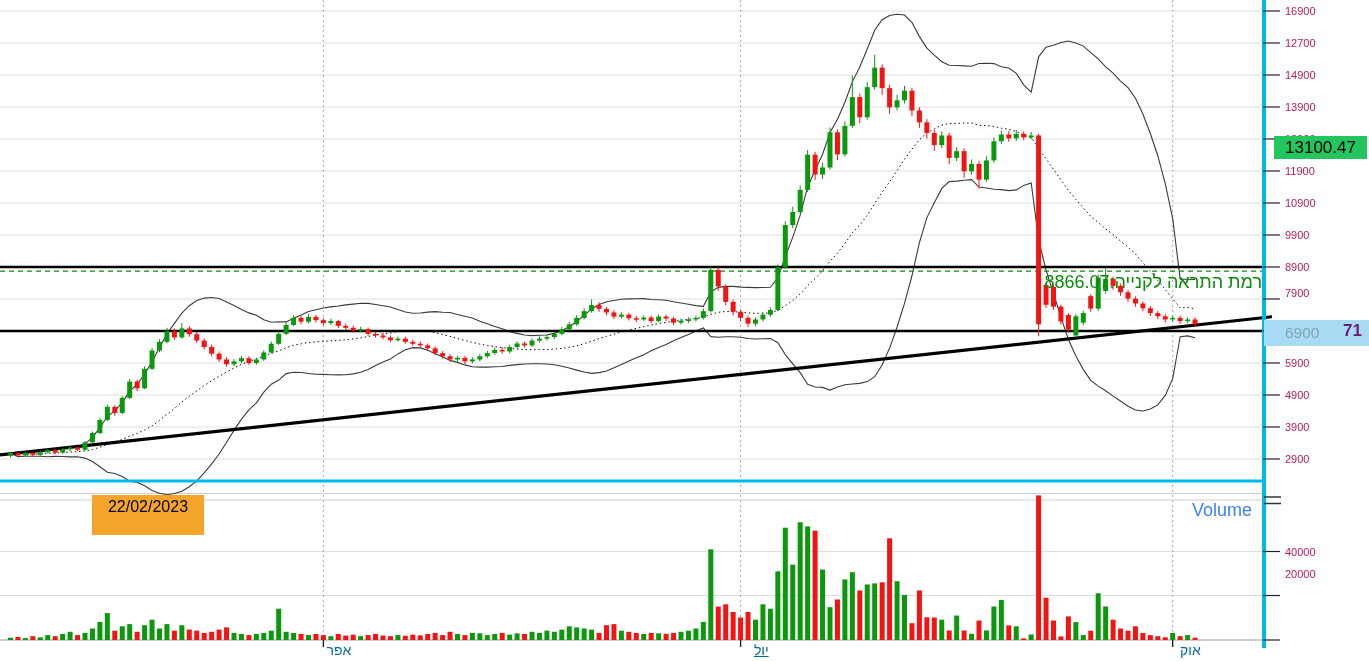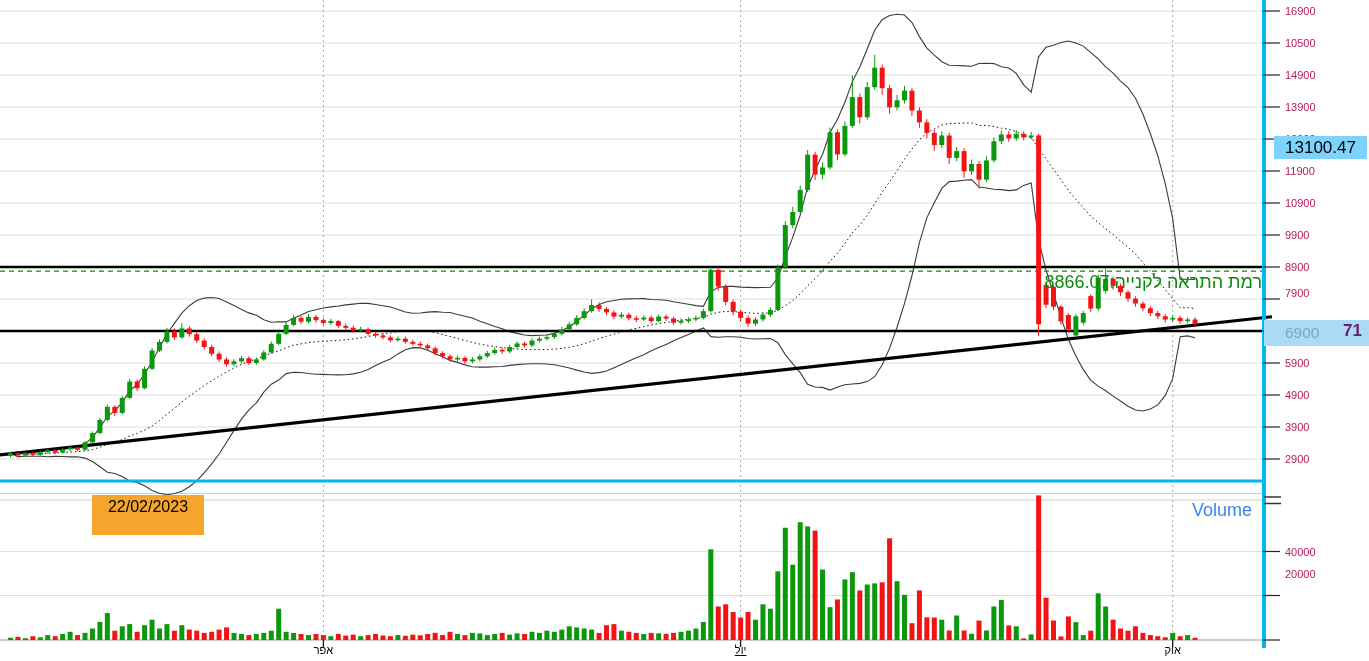--- a/index.html
+++ b/index.html
@@ -6,24 +6,24 @@
   #chart-root{
     position:relative;width:1369px;height:661px;overflow:hidden;background:#ffffff;
     font-family:"Liberation Sans", sans-serif;
   }
   #plot-svg{position:absolute;left:0;top:0;}
   .layer{position:absolute;left:0;top:0;width:100%;height:100%;pointer-events:none;}
   .tick-label{
     position:absolute;font-size:11px;color:#be185d;white-space:nowrap;line-height:18px;
   }
   .month-label{
-    position:absolute;font-size:11px;color:#000000;width:56px;text-align:center;line-height:15px;
+    position:absolute;font-size:14px;color:#0369a1;width:56px;text-align:right;line-height:15px;
   }
   .price-marker{
-    position:absolute;left:1274px;top:136px;width:93px;height:23px;background:#7dd3fc;
+    position:absolute;left:1274px;top:136px;width:93px;height:23px;background:#22c55e;
     color:#000;font-size:17px;line-height:23px;text-align:center;white-space:nowrap;
   }
   .current-row{
     position:absolute;left:1264px;top:320px;width:105px;height:26px;background:#a9dbf4;
   }
   .current-row .axis-val{
     position:absolute;left:21px;top:4px;font-size:15.5px;color:#85a3bb;
   }
   .current-row .big-val{
     position:absolute;left:79px;top:1px;font-size:17px;font-weight:700;color:#701a75;white-space:nowrap;
@@ -579,21 +579,21 @@
       <line x1="1263" y1="595.5" x2="1280" y2="595.5" stroke="#222" stroke-width="1.2"></line>
       <line x1="1263" y1="640" x2="1280" y2="640" stroke="#222" stroke-width="1.2"></line>
       <line x1="1264" y1="497" x2="1281" y2="497" stroke="#333" stroke-width="1.5"></line>
       <line x1="1264" y1="503.5" x2="1281" y2="503.5" stroke="#333" stroke-width="1.5"></line>
     </svg>
   <div id="tick-layer" class="layer">
       <div class="month-label" style="left: 295.4px; top: 643px;">אפר</div>
       <div class="month-label" style="left: 712.6px; top: 643px; text-decoration: underline;">יול</div>
       <div class="month-label" style="left: 1144.7px; top: 643px;">אוק</div>
       <div class="tick-label" style="left: 1285px; top: 2px;">16900</div>
-      <div class="tick-label" style="left: 1285px; top: 34px;">10500</div>
+      <div class="tick-label" style="left: 1285px; top: 34px;">12700</div>
       <div class="tick-label" style="left: 1285px; top: 66px;">14900</div>
       <div class="tick-label" style="left: 1285px; top: 98px;">13900</div>
       <div class="tick-label" style="left: 1285px; top: 130px;">12900</div>
       <div class="tick-label" style="left: 1285px; top: 162px;">11900</div>
       <div class="tick-label" style="left: 1285px; top: 194px;">10900</div>
       <div class="tick-label" style="left: 1285px; top: 226px;">9900</div>
       <div class="tick-label" style="left: 1285px; top: 258px;">8900</div>
       <div class="tick-label" style="left: 1285px; top: 284px;">7900</div>
       <div class="tick-label" style="left: 1285px; top: 322px;">6900</div>
       <div class="tick-label" style="left: 1285px; top: 354px;">5900</div>

